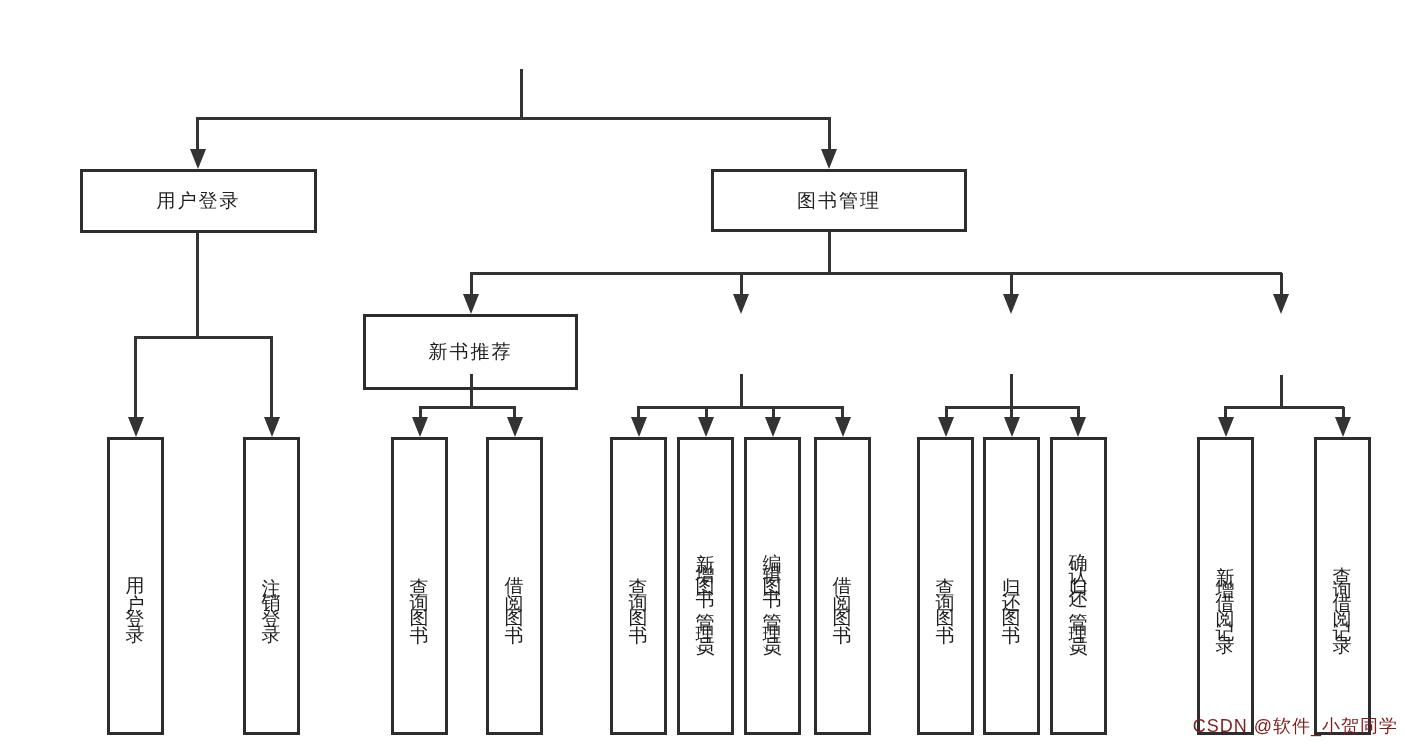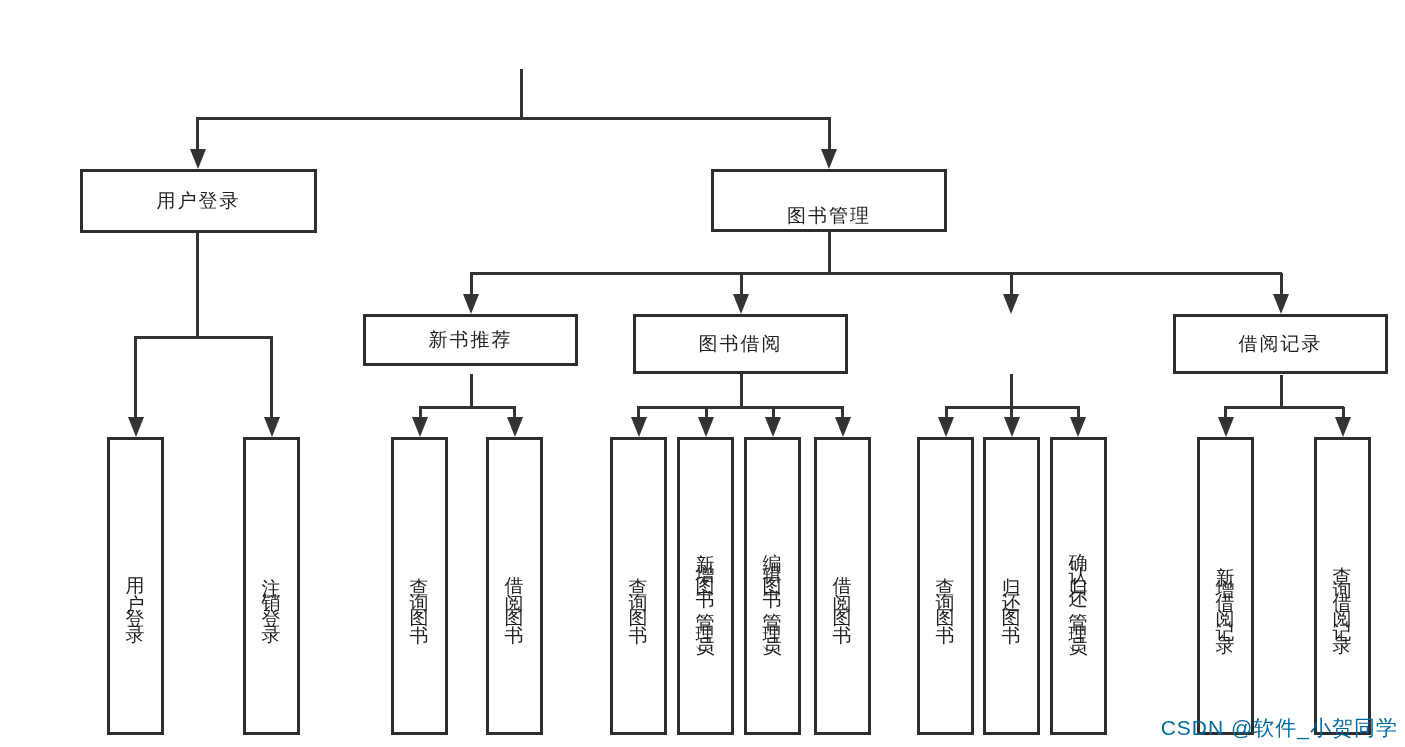--- a/index.html
+++ b/index.html
@@ -12,39 +12,39 @@
         display:flex;align-items:center;justify-content:center;}
   .vtext{writing-mode:vertical-rl;text-orientation:mixed;color:#1f1f1f;font-size:19px;line-height:1;}
   .ls4{letter-spacing:16px;margin-bottom:-16px;}
   .ls6{letter-spacing:14px;margin-bottom:-14px;}
   .ls9{letter-spacing:12px;margin-bottom:-12px;}
   .hline{position:absolute;height:3px;background:#333;}
   .vline{position:absolute;width:3px;background:#333;}
   .arrow{position:absolute;width:0;height:0;
          border-left:8px solid transparent;border-right:8px solid transparent;
          border-top:20px solid #333;}
-  .watermark{position:absolute;color:#0369a1;font-size:21px;letter-spacing:1px;white-space:nowrap;}
+  .watermark{position:absolute;color:#7f1d1d;font-size:18px;letter-spacing:1px;white-space:nowrap;}
 </style>
 </head>
 <body>
 
 <div class="stage">
 
 
   <div class="vline" style="left:520px;top:69px;height:51px;"></div>
   <div class="hline" style="left:196px;top:117px;width:635px;"></div>
   <div class="vline" style="left:196px;top:118px;height:35px;"></div>
   <div class="vline" style="left:828px;top:118px;height:35px;"></div>
   <div class="arrow" style="left:190px;top:149px;"></div>
   <div class="arrow" style="left:821px;top:149px;"></div>
 
   <div class="box" style="left:80px;top:169px;width:237px;height:64px;">
     <span>用户登录</span>
   </div>
-  <div class="box" style="left:711px;top:169px;width:236px;height:63px;align-items:flex-end;">
+  <div class="box" style="left:711px;top:169px;width:256px;height:63px;">
     <span>图书管理</span>
   </div>
 
   <div class="vline" style="left:196px;top:233px;height:106px;"></div>
   <div class="hline" style="left:134px;top:336px;width:139px;"></div>
   <div class="vline" style="left:134px;top:337px;height:83px;"></div>
   <div class="vline" style="left:270px;top:337px;height:83px;"></div>
   <div class="arrow" style="left:128px;top:417px;"></div>
   <div class="arrow" style="left:264px;top:417px;"></div>
 
@@ -52,28 +52,22 @@
   <div class="hline" style="left:470px;top:272px;width:812px;"></div>
   <div class="vline" style="left:470px;top:273px;height:25px;"></div>
   <div class="vline" style="left:740px;top:273px;height:25px;"></div>
   <div class="vline" style="left:1010px;top:273px;height:25px;"></div>
   <div class="vline" style="left:1280px;top:273px;height:25px;"></div>
   <div class="arrow" style="left:463px;top:294px;"></div>
   <div class="arrow" style="left:733px;top:294px;"></div>
   <div class="arrow" style="left:1003px;top:294px;"></div>
   <div class="arrow" style="left:1273px;top:294px;"></div>
 
-  <div class="box" style="left:363px;top:314px;width:215px;height:52px;">
+  <div class="box" style="left:363px;top:314px;width:215px;height:76px;">
     <span>新书推荐</span>
-  </div>
-  <div class="box" style="left:633px;top:314px;width:215px;height:60px;">
-    <span>图书借阅</span>
-  </div>
-  <div class="box" style="left:1173px;top:314px;width:215px;height:60px;">
-    <span>借阅记录</span>
   </div>
 
   <div class="vline" style="left:470px;top:374px;height:35px;"></div>
   <div class="hline" style="left:419px;top:406px;width:97px;"></div>
   <div class="vline" style="left:419px;top:407px;height:13px;"></div>
   <div class="vline" style="left:513px;top:407px;height:13px;"></div>
   <div class="arrow" style="left:412px;top:417px;"></div>
   <div class="arrow" style="left:507px;top:417px;"></div>
 
   <div class="vline" style="left:740px;top:374px;height:35px;"></div>

